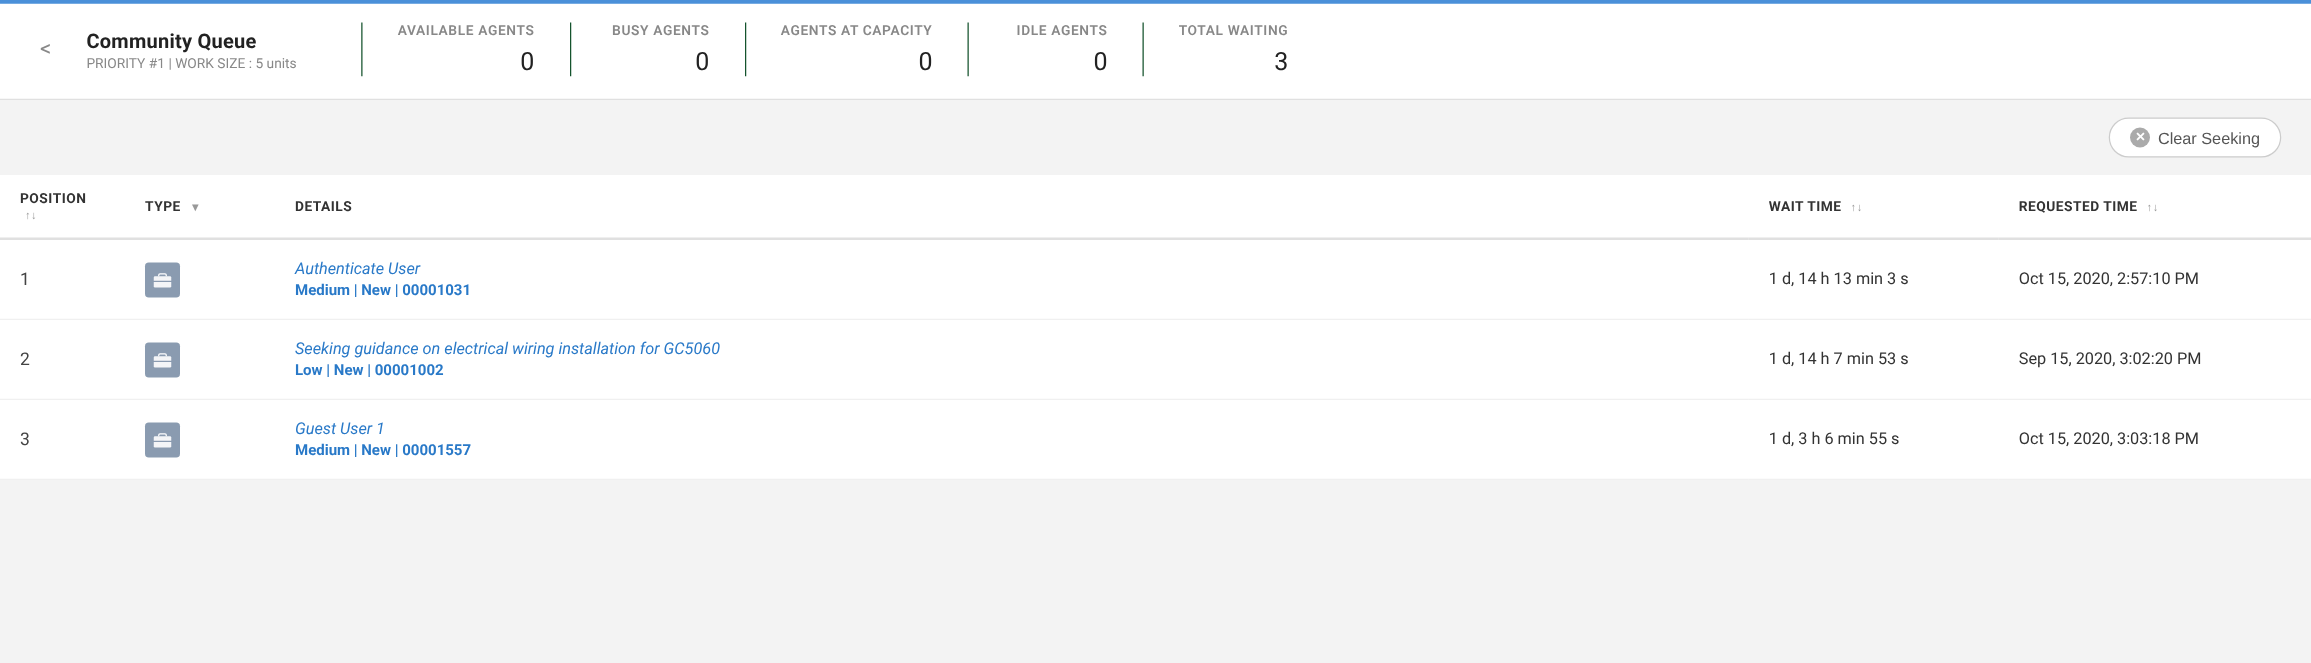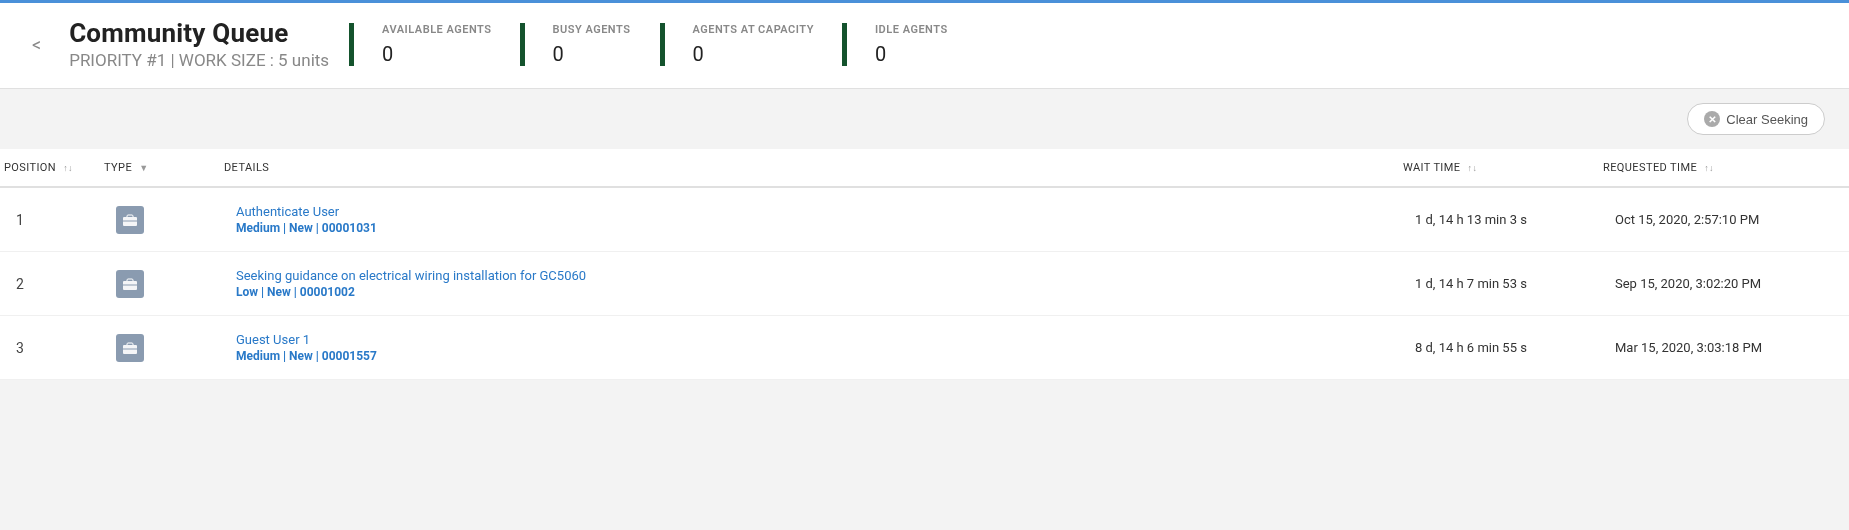--- a/index.html
+++ b/index.html
@@ -27,43 +27,44 @@
       padding: 4px 8px;
       flex-shrink: 0;
     }
 
     .queue-title-block {
       flex-shrink: 0;
       min-width: 200px;
     }
 
     .queue-title {
-      font-size: 26px;
+      font-size: 16px;
       font-weight: 700;
       color: #222;
       letter-spacing: 0.2px;
     }
 
     .queue-subtitle {
-      font-size: 17px;
+      font-size: 11px;
       color: #888;
       margin-top: 2px;
       font-weight: 400;
     }
 
     .stats-container {
       display: flex;
       gap: 0;
       flex: 1;
     }
 
     .stat-block {
       padding: 0 28px;
-      border-left: 5px solid #14532d;
+      border-left: 1px solid #14532d;
       min-width: 140px;
+      text-align: right;
     }
 
     .stat-label {
       font-size: 11px;
       color: #888;
       font-weight: 600;
       letter-spacing: 0.5px;
       text-transform: uppercase;
       margin-bottom: 6px;
     }
@@ -137,24 +138,24 @@
     table {
       width: 100%;
       border-collapse: collapse;
     }
 
     thead tr {
       border-bottom: 2px solid #e0e0e0;
     }
 
     thead th {
-      padding: 12px 4px;
+      padding: 12px 16px;
       text-align: left;
       font-size: 11px;
-      font-weight: 400;
+      font-weight: 700;
       color: #333;
       letter-spacing: 0.4px;
       text-transform: uppercase;
       background: #fff;
     }
 
     thead th .sort-icon {
       font-size: 9px;
       color: #999;
       margin-left: 4px;
@@ -187,20 +188,21 @@
       justify-content: center;
       color: #fff;
       font-size: 14px;
     }
 
     .details-cell .detail-link {
       color: #2979c8;
       font-size: 13px;
       text-decoration: none;
       display: block;
+      font-style: italic;
     }
 
     .details-cell .detail-sub {
       color: #2979c8;
       font-size: 12px;
       margin-top: 2px;
       font-weight: bold;
     }
 
     .wait-time-cell, .requested-time-cell {
@@ -232,20 +234,24 @@
           <div class="stat-label">BUSY AGENTS</div>
           <div class="stat-value">0</div>
         </div>
         <div class="stat-block">
           <div class="stat-label">AGENTS AT CAPACITY</div>
           <div class="stat-value">0</div>
         </div>
         <div class="stat-block">
           <div class="stat-label">IDLE AGENTS</div>
           <div class="stat-value">0</div>
+        </div>
+        <div class="stat-block">
+          <div class="stat-label">TOTAL WAITING</div>
+          <div class="stat-value">3</div>
         </div>
       </div>
   </div>
 </div>
 
 <div class="toolbar-section">
   <button class="clear-filters-btn">
     <span class="x-circle">✕</span>
     <span>Clear Seeking</span>
   </button>
@@ -307,18 +313,18 @@
       <rect x="1" y="4" width="14" height="9" rx="1" fill="white" opacity="0.9"></rect>
       <path d="M5 4V3C5 2.45 5.45 2 6 2H10C10.55 2 11 2.45 11 3V4" stroke="white" stroke-width="1" fill="none"></path>
       <line x1="0" y1="8" x2="16" y2="8" stroke="#8a9bb0" stroke-width="1"></line>
     </svg>
             </div>
           </td>
           <td class="details-cell">
             <a class="detail-link" href="#">Guest User 1</a>
             <div class="detail-sub">Medium | New | 00001557</div>
           </td>
-          <td class="wait-time-cell col-wait">8 d, 14 h 6 min 55 s</td>
-          <td class="requested-time-cell col-requested">Mar 15, 2020, 3:03:18 PM</td>
+          <td class="wait-time-cell col-wait">1 d, 3 h 6 min 55 s</td>
+          <td class="requested-time-cell col-requested">Oct 15, 2020, 3:03:18 PM</td>
         </tr>
       </tbody>
   </table>
 </div>
 
 </body></html>

